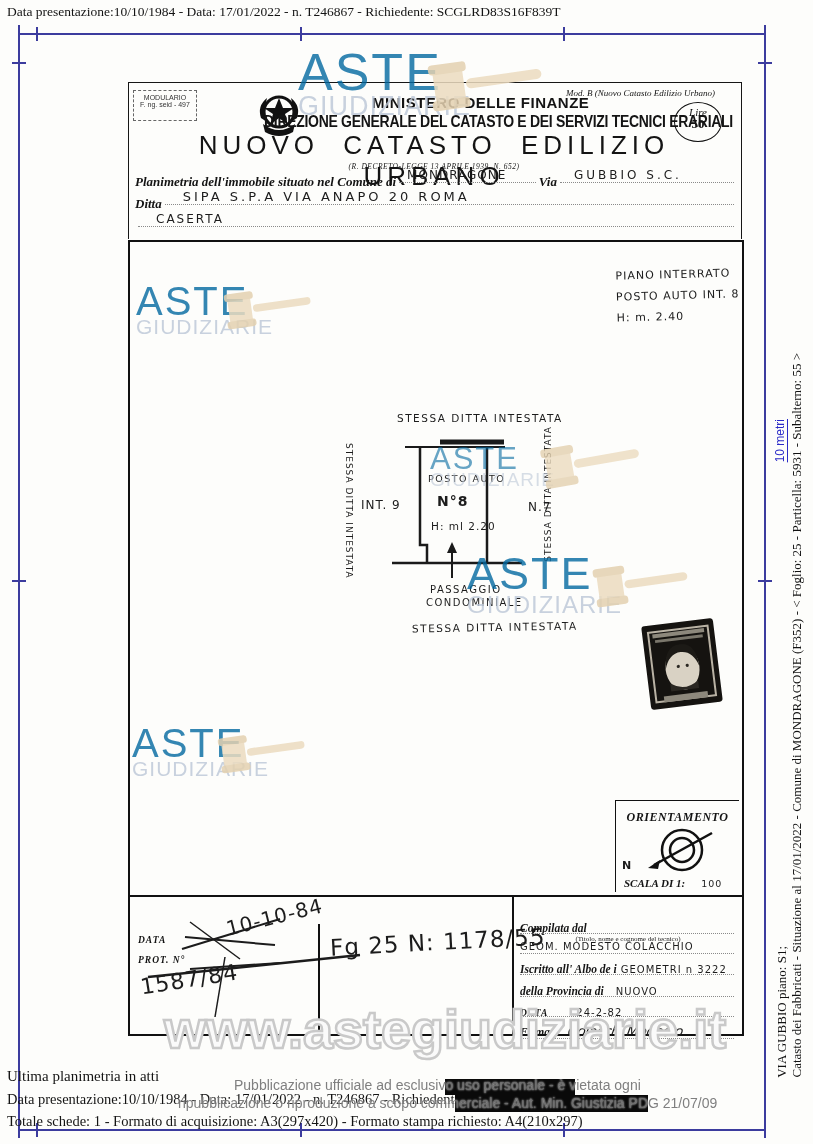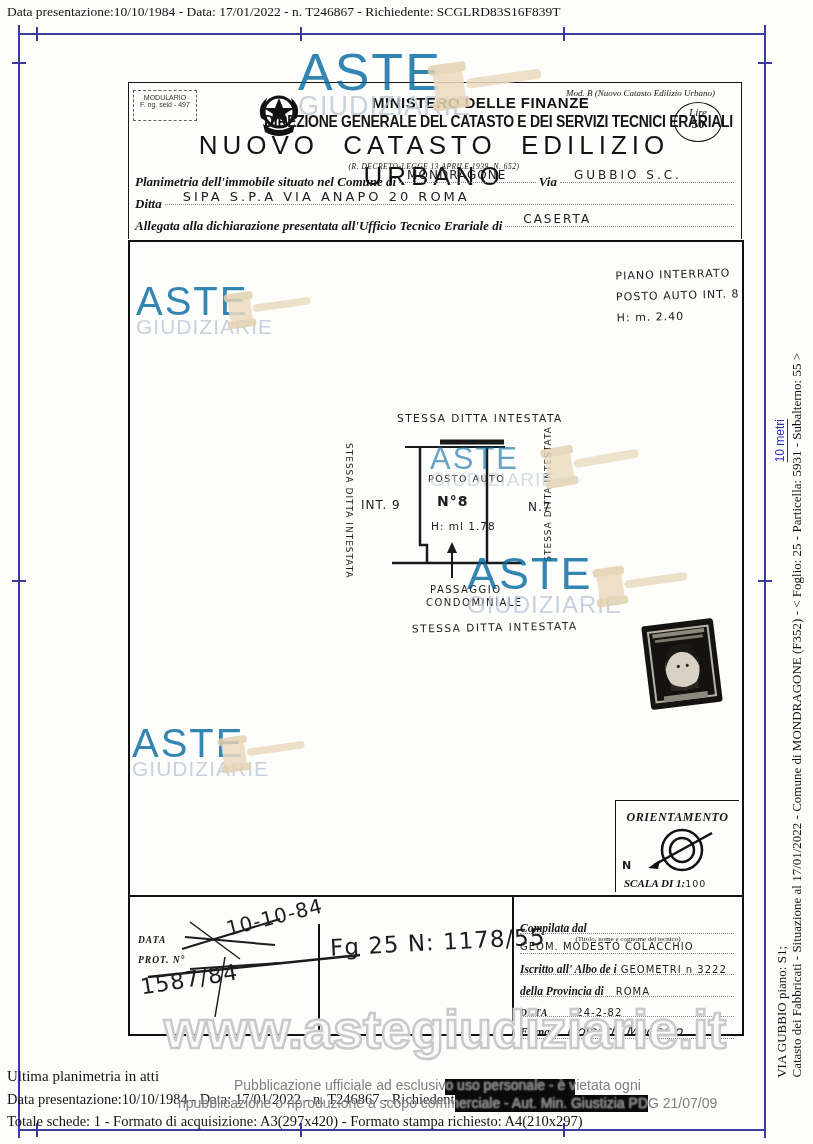--- a/index.html
+++ b/index.html
@@ -84,21 +84,20 @@
       <span class="hand abs" style="font-size:12px;left:14px;bottom:0;letter-spacing:3px;">GUBBIO   S.C.</span>
     </span>
 </div>
 <div class="formrow" style="top:194px;">
   <span class="lbl" style="font-size:13px;">Ditta</span>
   <span class="dotfill">
       <span class="hand abs" style="font-size:13px;left:18px;bottom:0;letter-spacing:3px;">SIPA S.P.A    VIA ANAPO 20 ROMA</span>
     </span>
 </div>
 <div class="formrow" style="top:216px;">
-  <span class="lbl" style="font-size:13px;">Allegata alla dichiarazione presentata all'Ufficio Tecnico Erariale di</span>
   <span class="dotfill">
       <span class="hand abs" style="font-size:12px;left:18px;bottom:0;letter-spacing:2px;">CASERTA</span>
     </span>
 </div>
 
 <div class="abs" style="left:128px;top:240px;width:612px;height:653px;border:2px solid #111;"></div>
 
 <div class="abs hand" style="left:616px;top:264px;font-size:11px;line-height:21px;transform:rotate(-1.5deg);">
   <div>PIANO INTERRATO</div>
   <div>POSTO AUTO INT. 8</div>
@@ -115,21 +114,21 @@
   <polygon points="324,302 319,313 329,313" fill="#1a1a1a"></polygon>
 </svg>
 
 <div class="abs hand" style="left:397px;top:412px;font-size:10.5px;letter-spacing:1.5px;">STESSA DITTA INTESTATA</div>
 <div class="vhand" style="left:344px;top:443px;font-size:9px;letter-spacing:1px;">STESSA DITTA INTESTATA</div>
 <div class="vhand" style="left:543px;top:426px;font-size:9px;letter-spacing:1px;transform:rotate(180deg);">STESSA DITTA INTESTATA</div>
 <div class="abs hand" style="left:361px;top:498px;font-size:12px;">INT. 9</div>
 <div class="abs hand" style="left:528px;top:500px;font-size:12px;">N.7</div>
 <div class="abs hand" style="left:428px;top:473px;font-size:9.5px;letter-spacing:1.5px;">POSTO AUTO</div>
 <div class="abs hand" style="left:437px;top:493px;font-size:14px;font-weight:bold;">N°8</div>
-<div class="abs hand" style="left:431px;top:520px;font-size:10.5px;">H: ml 1.78</div>
+<div class="abs hand" style="left:431px;top:520px;font-size:10.5px;">H: ml 2.20</div>
 <div class="abs hand" style="left:430px;top:584px;font-size:10px;letter-spacing:1.5px;">PASSAGGIO</div>
 <div class="abs hand" style="left:426px;top:597px;font-size:10px;letter-spacing:1.5px;">CONDOMINIALE</div>
 <div class="abs hand" style="left:412px;top:621px;font-size:10.5px;letter-spacing:1.5px;transform:rotate(-1deg);">STESSA DITTA INTESTATA</div>
 
 <svg class="abs" style="left:642px;top:618px;transform:rotate(-7deg);" width="80" height="92" viewBox="0 0 80 92">
   <rect x="4" y="4" width="72" height="84" fill="#151310" rx="3"></rect>
   <rect x="10" y="11" width="60" height="70" fill="none" stroke="#b9b2a4" stroke-width="2"></rect>
   <rect x="14" y="13" width="52" height="4" fill="#8d887c"></rect>
   <rect x="16" y="19" width="48" height="3" fill="#7a766b"></rect>
   <ellipse cx="40" cy="50" rx="17" ry="22" fill="#d9d2c4"></ellipse>
@@ -143,21 +142,21 @@
 <div class="abs" style="left:615px;top:800px;width:123px;height:91px;border-left:1.5px solid #111;border-top:1.5px solid #111;">
   <div class="lbl" style="font-size:12px;letter-spacing:.5px;text-align:center;margin-top:9px;">ORIENTAMENTO</div>
   <svg style="margin:2px auto 0;" width="80" height="46" viewBox="0 0 80 46">
     <circle cx="44" cy="23" r="20" fill="none" stroke="#111" stroke-width="2.5"></circle>
     <circle cx="44" cy="23" r="12" fill="none" stroke="#111" stroke-width="2.5"></circle>
     <line x1="74" y1="6" x2="16" y2="38" stroke="#111" stroke-width="2.5"></line>
     <polygon points="10,41 22,33 20,42" fill="#111"></polygon>
   </svg>
   <span class="hand" style="position:absolute;left:6px;top:58px;font-size:11px;font-weight:bold;">N</span>
   <div style="position:absolute;left:8px;top:72px;">
-    <span class="lbl" style="font-size:11px;">SCALA DI 1:</span><span class="hand" style="font-size:9.5px;">100</span>
+    <span class="lbl" style="font-size:11px;">SCALA DI 1:</span><span class="hand" style="font-size:9.5px;margin-left:16px;">100</span>
   </div>
 </div>
 
 <div class="abs" style="left:128px;top:895px;width:612px;height:137px;border:2px solid #111;">
   <div style="position:absolute;left:0;top:0;width:382px;height:100%;border-right:2px solid #111;">
     <div class="serif" style="position:absolute;left:8px;top:38px;font-size:9.5px;font-weight:bold;letter-spacing:1px;font-style:italic;">DATA</div>
     <div class="serif" style="position:absolute;left:8px;top:58px;font-size:9.5px;font-weight:bold;letter-spacing:1px;font-style:italic;">PROT. N°</div>
     <div class="hand" style="position:absolute;left:95px;top:8px;font-size:20px;transform:rotate(-14deg);">10-10-84</div>
     <div class="hand" style="position:absolute;left:10px;top:70px;font-size:22px;transform:rotate(-9deg);">1587/84</div>
     <svg style="position:absolute;left:0;top:0;" width="382" height="133" viewBox="0 0 382 133">
@@ -180,21 +179,21 @@
     <div class="dotline" style="left:6px;top:21px;width:214px;"></div>
     <div class="serif" style="position:absolute;left:0;top:23px;width:100%;text-align:center;font-size:7px;">(Titolo, nome e cognome del tecnico)</div>
     <div class="dotline" style="left:6px;top:41px;width:214px;"></div>
     <div style="position:absolute;left:6px;top:47px;">
       <span class="lbl" style="font-size:11.5px;">Iscritto all' Albo de i</span>
       <span class="hand" style="font-size:10px;">GEOMETRI  n 3222</span>
     </div>
     <div class="dotline" style="left:6px;top:62px;width:214px;"></div>
     <div style="position:absolute;left:6px;top:69px;">
       <span class="lbl" style="font-size:11.5px;">della Provincia di</span>
-      <span class="hand" style="font-size:10px;margin-left:8px;">ROMA</span>
+      <span class="hand" style="font-size:10px;margin-left:8px;">NUOVO</span>
     </div>
     <div class="dotline" style="left:6px;top:84px;width:214px;"></div>
     <div style="position:absolute;left:6px;top:90px;">
       <span class="serif" style="font-size:9.5px;font-weight:bold;font-style:italic;letter-spacing:1px;">DATA</span>
       <span class="hand" style="font-size:10px;margin-left:24px;">24-2-82</span>
     </div>
     <div class="dotline" style="left:6px;top:104px;width:214px;"></div>
     <div style="position:absolute;left:6px;top:110px;">
       <span class="lbl" style="font-size:11.5px;">Firma:</span>
       <span class="hand" style="font-size:14px;font-style:italic;transform:skewX(-10deg);display:inline-block;margin-left:10px;letter-spacing:-0.5px;">Colacchi Modesto</span>

